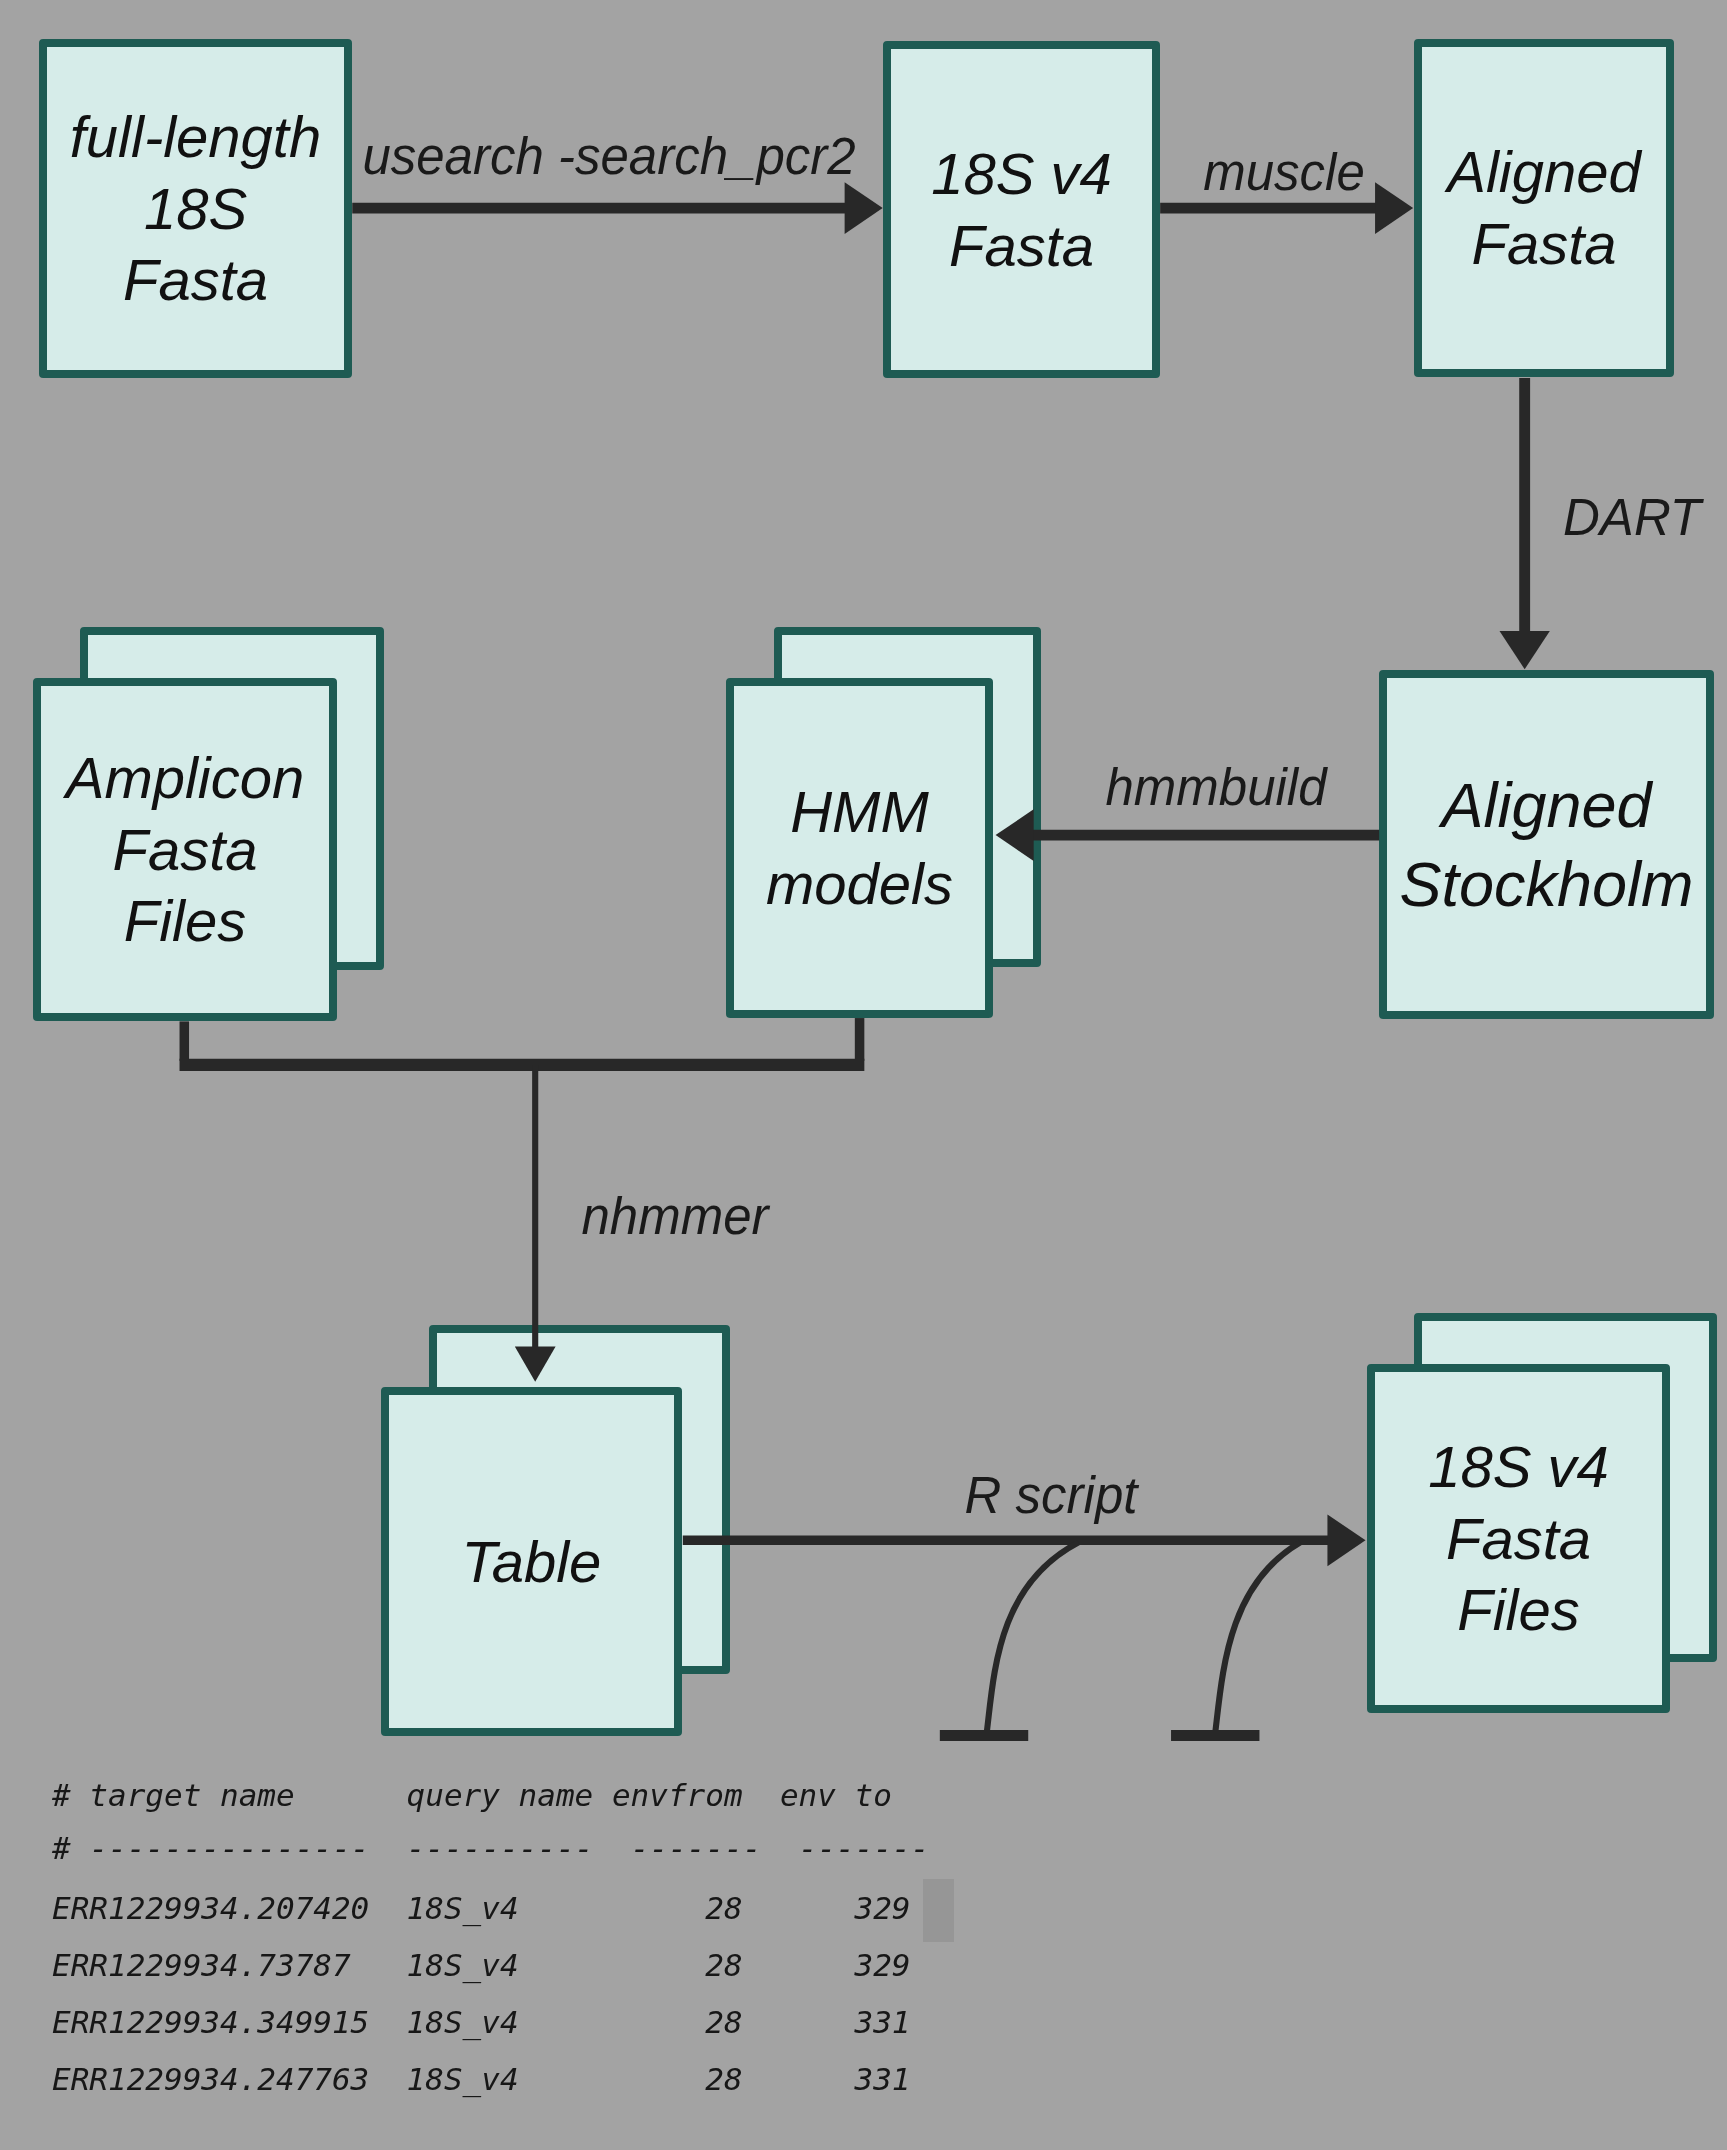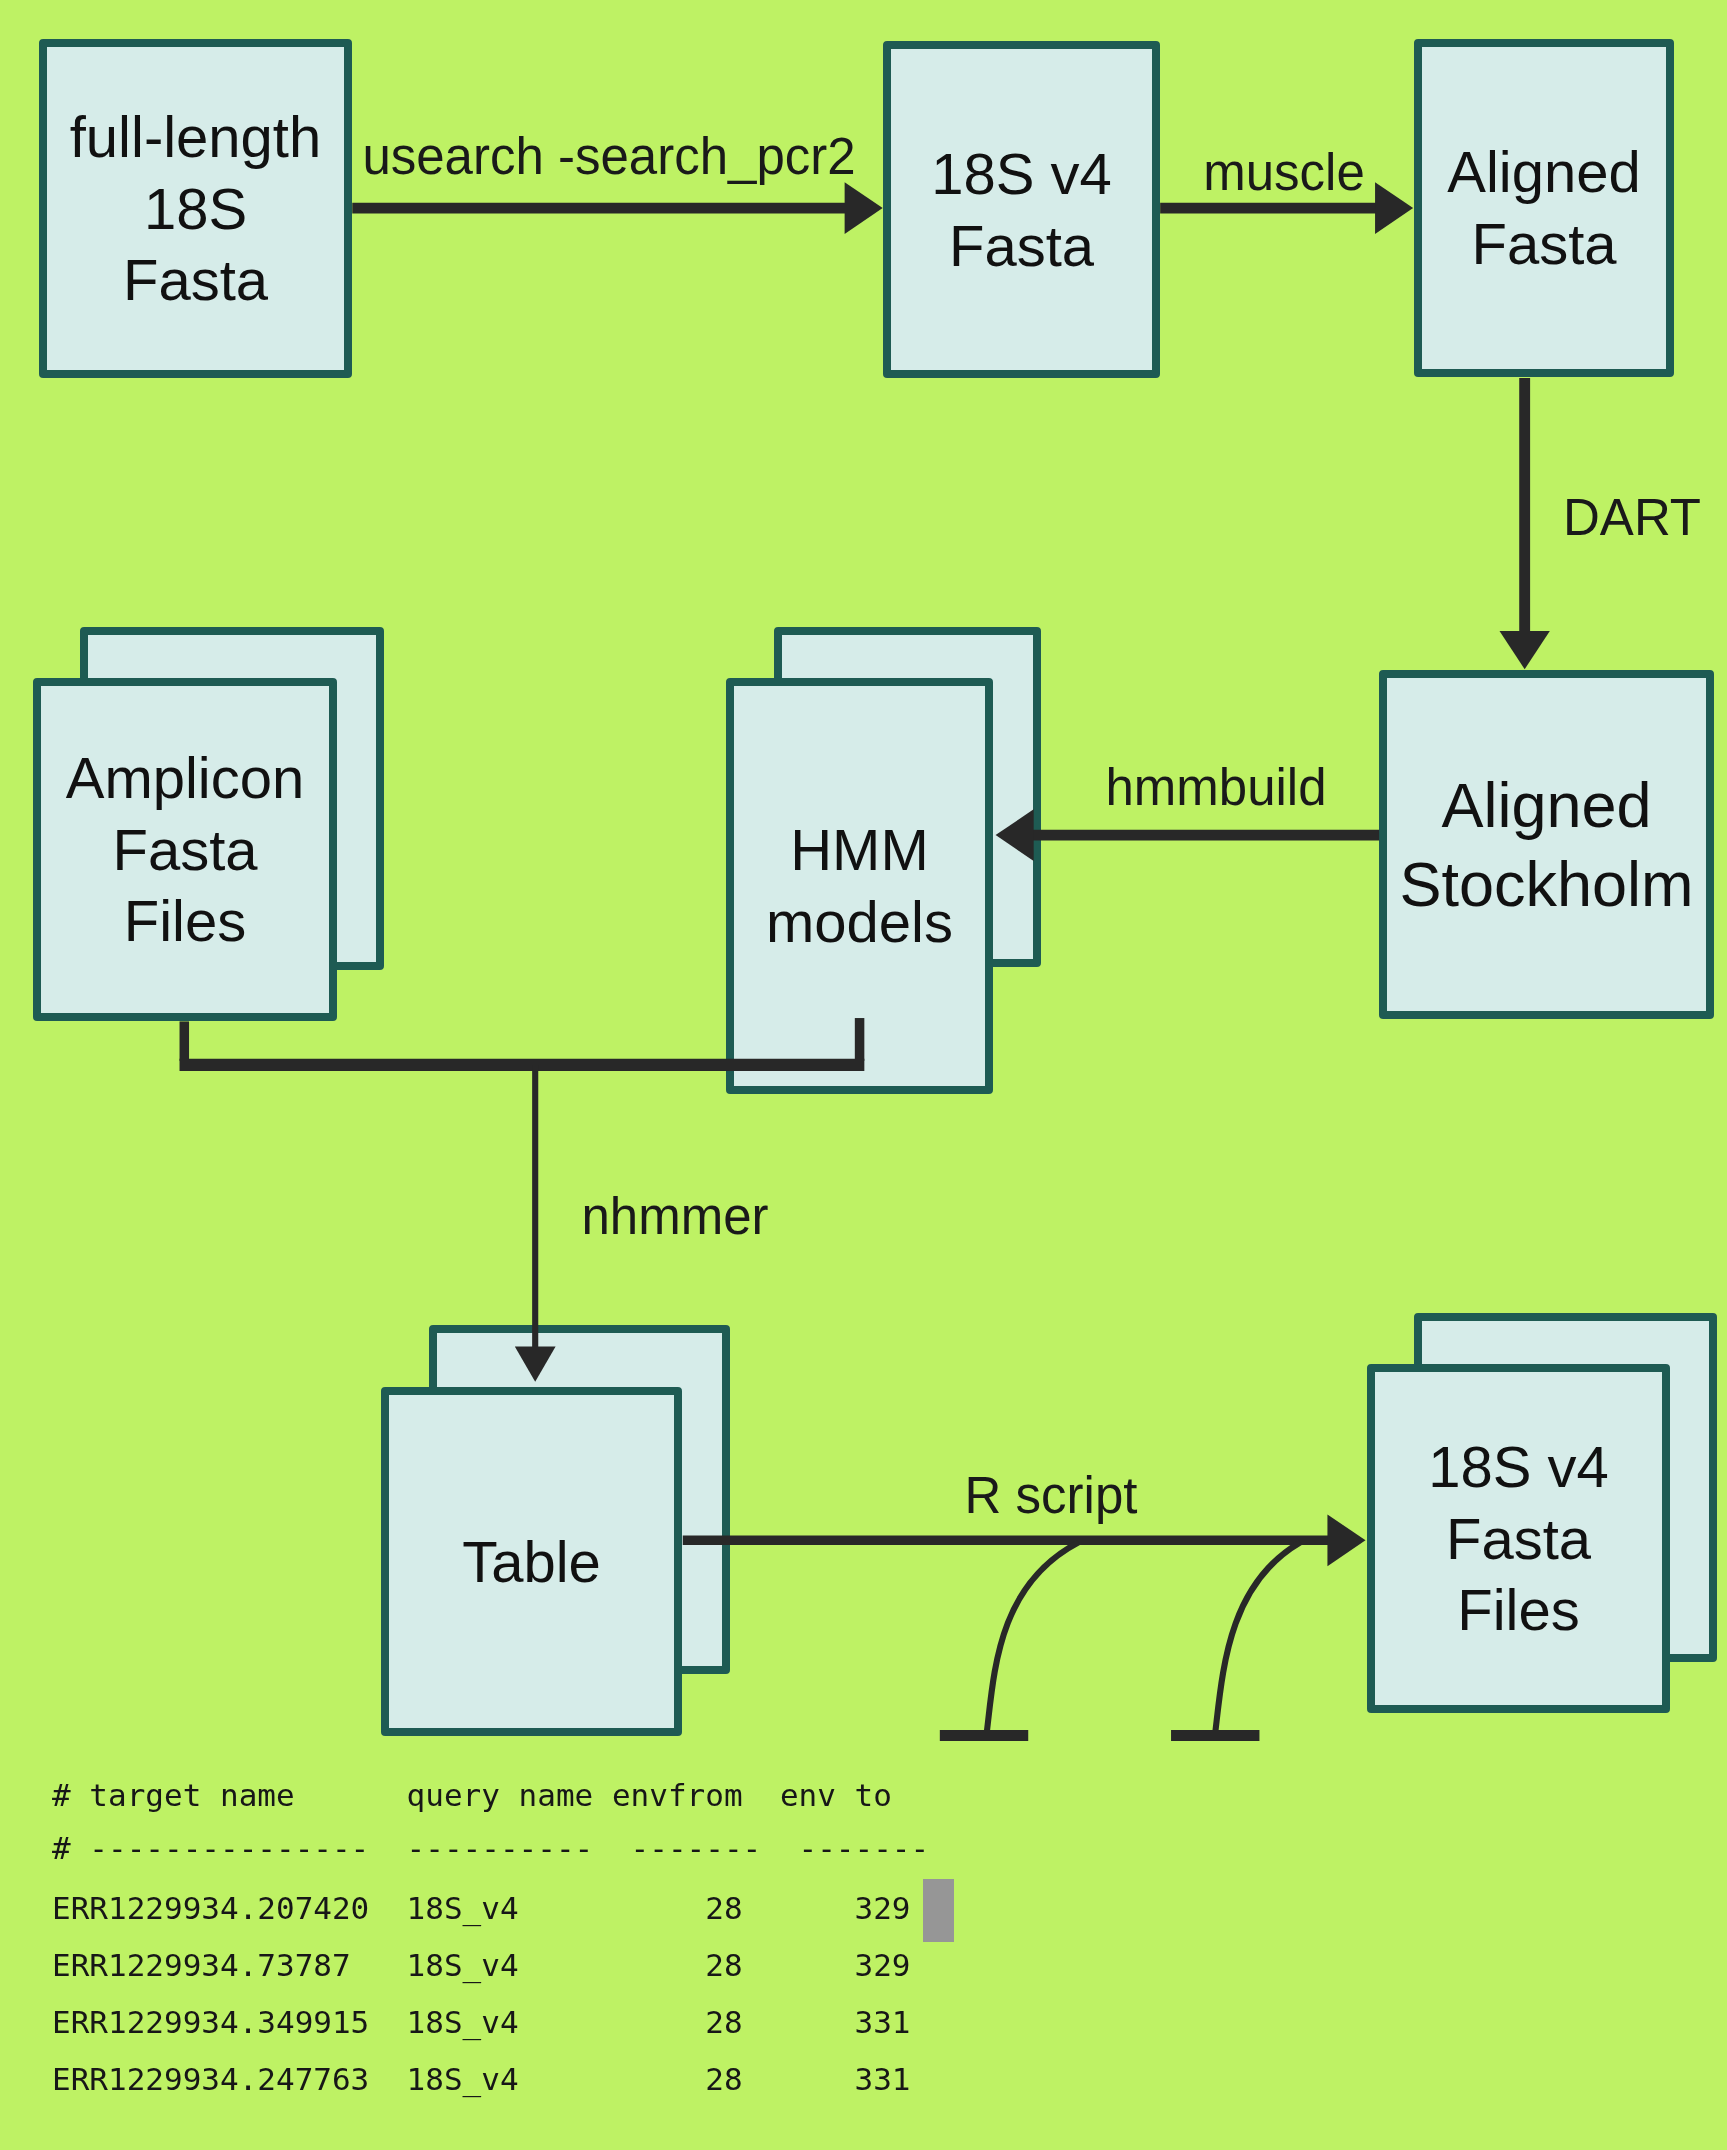--- a/index.html
+++ b/index.html
@@ -1,18 +1,18 @@
 <!DOCTYPE html>
 <html style="font-size:11px"><head>
 <meta charset="utf-8">
 <style>
   html,body{margin:0;padding:0;background:#ffffff;}
   #canvas{
-    position:relative;width:1728px;height:2151px;background:#bef264;overflow:hidden;
-    font-family:"Liberation Sans", sans-serif;color:#161616;
+    position:relative;width:1728px;height:2151px;background:#a3a3a3;overflow:hidden;
+    font-family:"Liberation Sans", sans-serif;color:#161616;font-style:italic;
   }
   .box{
     position:absolute;background:#d6ece9;border:8.8px solid #1e5b53;border-radius:4.1px;
     display:flex;align-items:center;justify-content:center;text-align:center;
     box-sizing:border-box;
   }
   .box .lbl{
     white-space:pre-line;font-size:58px;line-height:1.24;color:#111;
   }
   .box .lbl.big{font-size:63px;}
@@ -54,21 +54,21 @@
   <div class="box" style="left:1414px;top:39px;width:260px;height:338px;">
     <div class="lbl">Aligned
 Fasta</div>
   </div>
 
   <div class="box" style="left:1379px;top:670px;width:335px;height:349px;">
     <div class="lbl big">Aligned
 Stockholm</div>
   </div>
 
-  <div class="box" style="left:726px;top:678px;width:267px;height:416px;">
+  <div class="box" style="left:726px;top:678px;width:267px;height:340px;">
     <div class="lbl">HMM
 models</div>
   </div>
 
   <div class="box" style="left:33px;top:678px;width:304px;height:343px;">
     <div class="lbl">Amplicon
 Fasta
 Files</div>
   </div>
 

